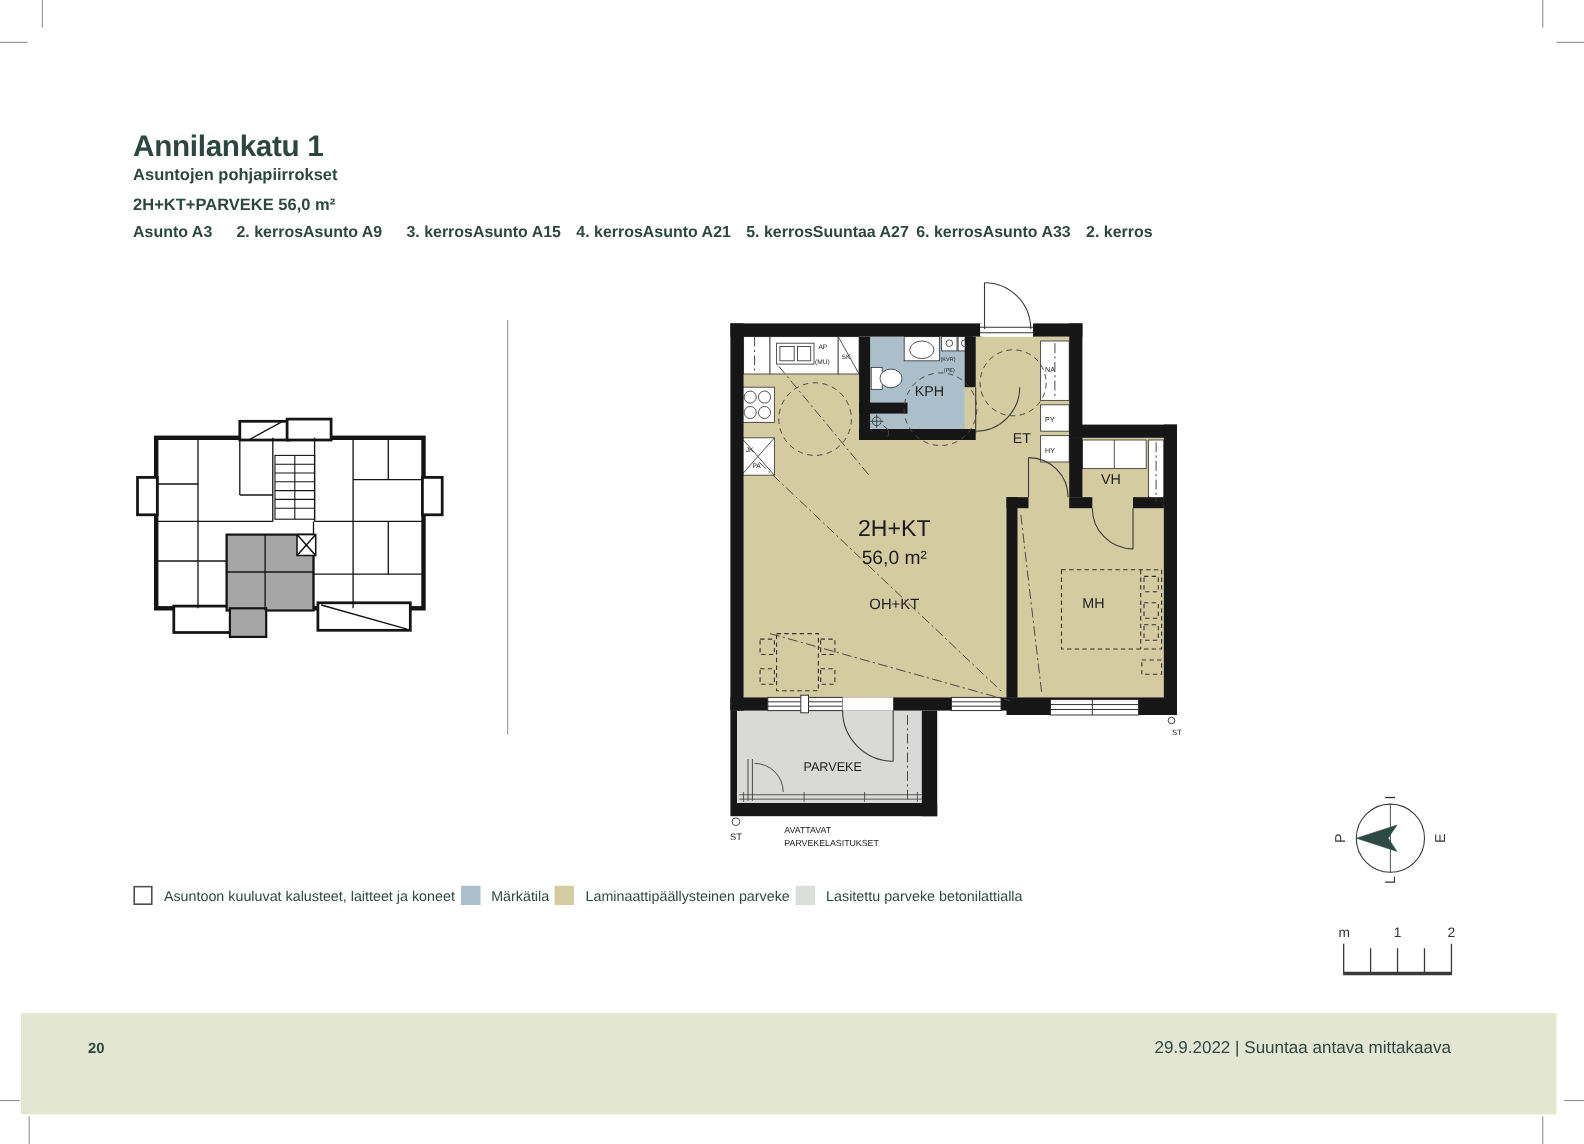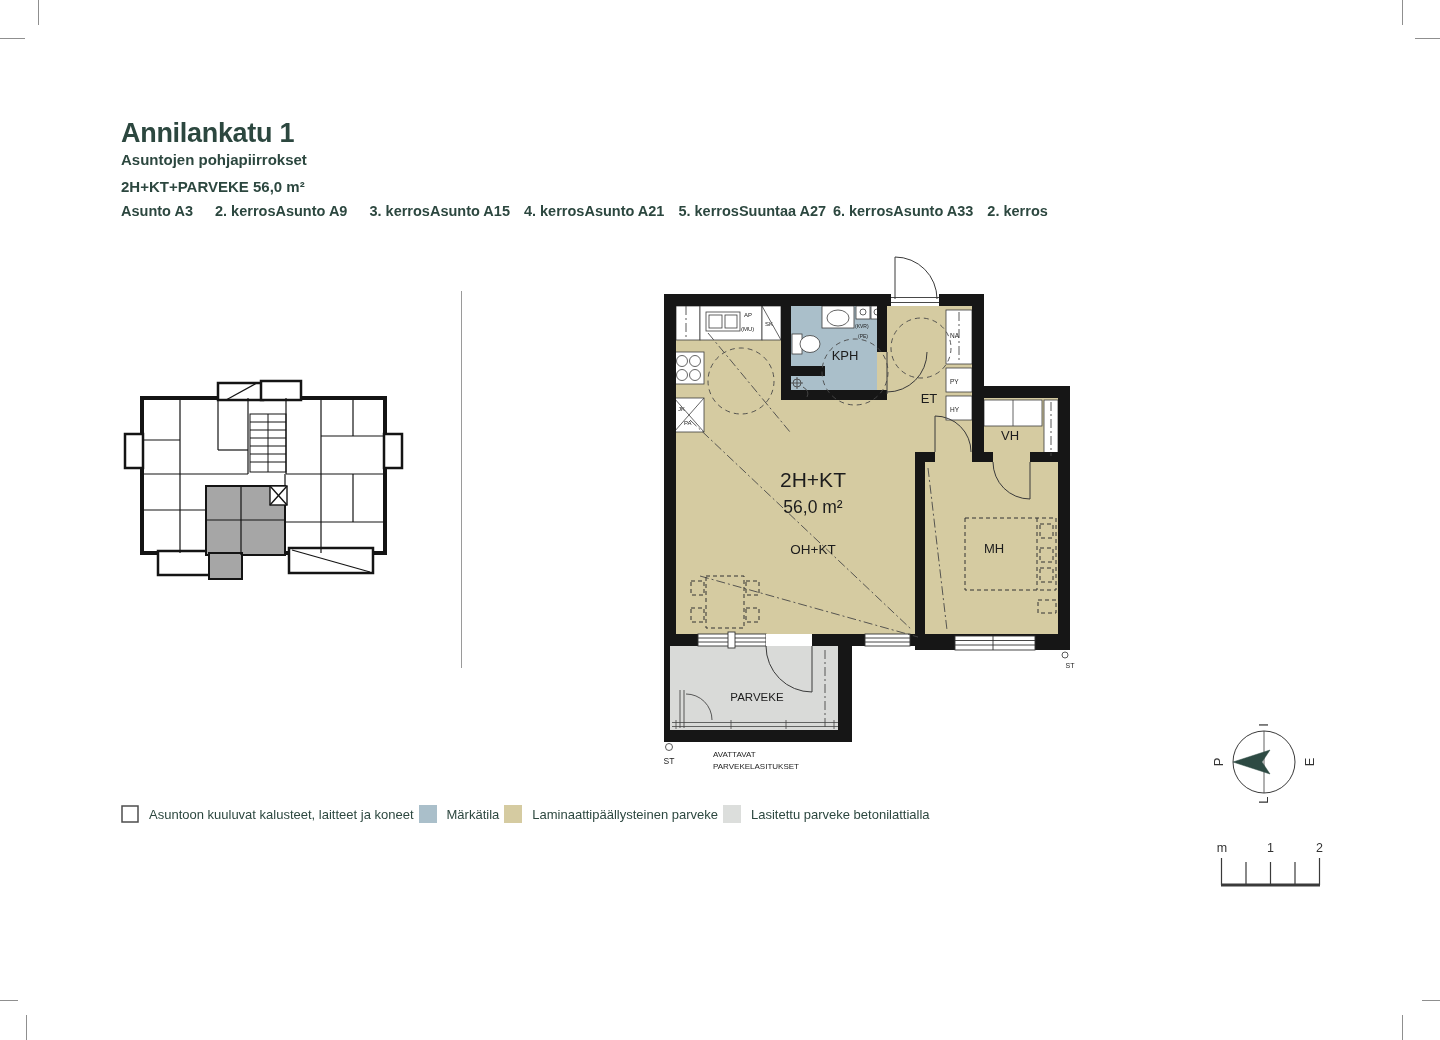--- a/index.html
+++ b/index.html
@@ -357,14 +357,18 @@
       <line x1="81" y1="24" x2="81" y2="47"></line>
       <line x1="105.5" y1="20" x2="105.5" y2="47"></line>
     </g>
     <g fill="#333333" font-size="12.5" text-anchor="middle">
       <text x="8" y="14">m</text>
       <text x="56.5" y="14">1</text>
       <text x="105.5" y="14">2</text>
     </g>
   </svg>
 
+  <div class="footer">
+    <div class="pagenum">20</div>
+    <div class="footnote">29.9.2022 | Suuntaa antava mittakaava</div>
+  </div>
 
 </div>
 
 </body></html>

